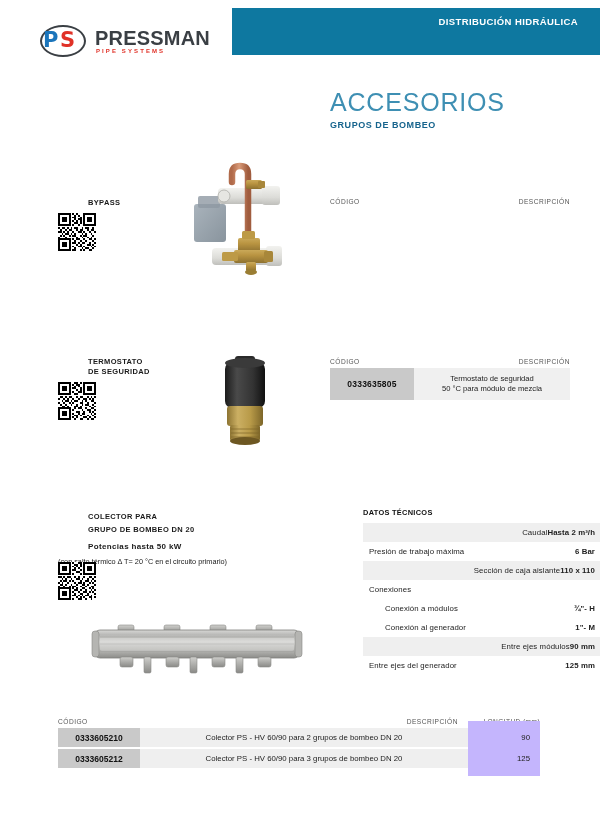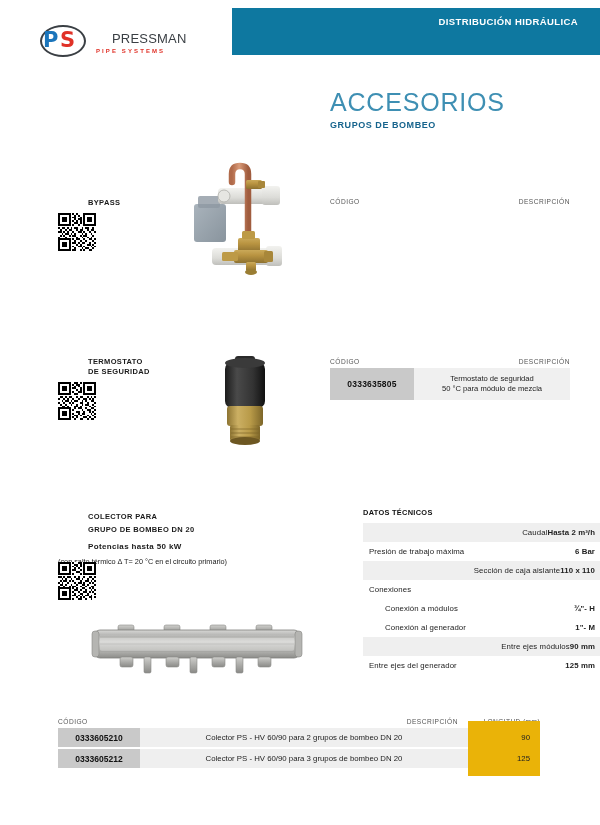--- a/index.html
+++ b/index.html
@@ -35,22 +35,22 @@
     position:absolute; left:5px; top:6px;
     font-size:21px; font-weight:bold; color:#1b75bb;
     font-family:"DejaVu Sans", sans-serif; line-height:21px;
   }
   .logo-s {
     position:absolute; left:22px; top:6px;
     font-size:21px; font-weight:bold; color:#e03127;
     font-family:"DejaVu Sans", sans-serif; line-height:21px;
   }
   .logo-word {
-    position:absolute; left:74px; top:5px;
-    font-size:13px; font-weight:normal; color:#3a3f44; letter-spacing:0.2px;
+    position:absolute; left:57px; top:5px;
+    font-size:20px; font-weight:bold; color:#3a3f44; letter-spacing:0.2px;
     line-height:19px;
   }
   .logo-sub {
     position:absolute; left:58px; top:24px;
     font-size:6px; font-weight:bold; color:#e03127; letter-spacing:2.1px;
     line-height:7px;
   }
 
   
   .title-block { position:absolute; left:330px; top:88px; width:260px; }
@@ -115,21 +115,21 @@
   .bt-row .c-code {
     width:82px; height:19px; background:#c9c9c9; color:#111;
     font-size:8.5px; font-weight:bold;
     display:flex; align-items:center; justify-content:center;
   }
   .bt-row .c-desc {
     flex:1; height:19px; background:#efefef; color:#222;
     font-size:7.8px; display:flex; align-items:center; justify-content:center;
   }
   .bt-row .c-len {
-    width:72px; height:34px; background:#eab308; color:#222;
+    width:72px; height:34px; background:#c4b5fd; color:#222;
     font-size:7.8px; display:flex; align-items:center; justify-content:flex-end;
     padding-right:10px;
   }
 </style>
 </head>
 <body>
 
 <div class="page">
 
   <div class="header">

